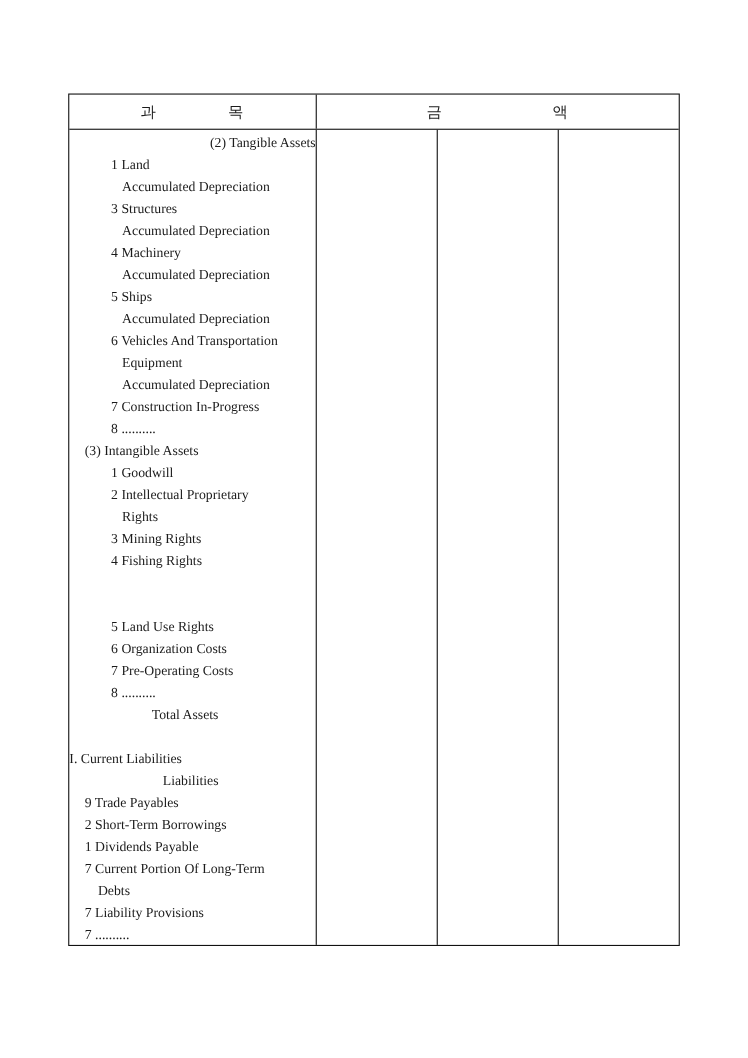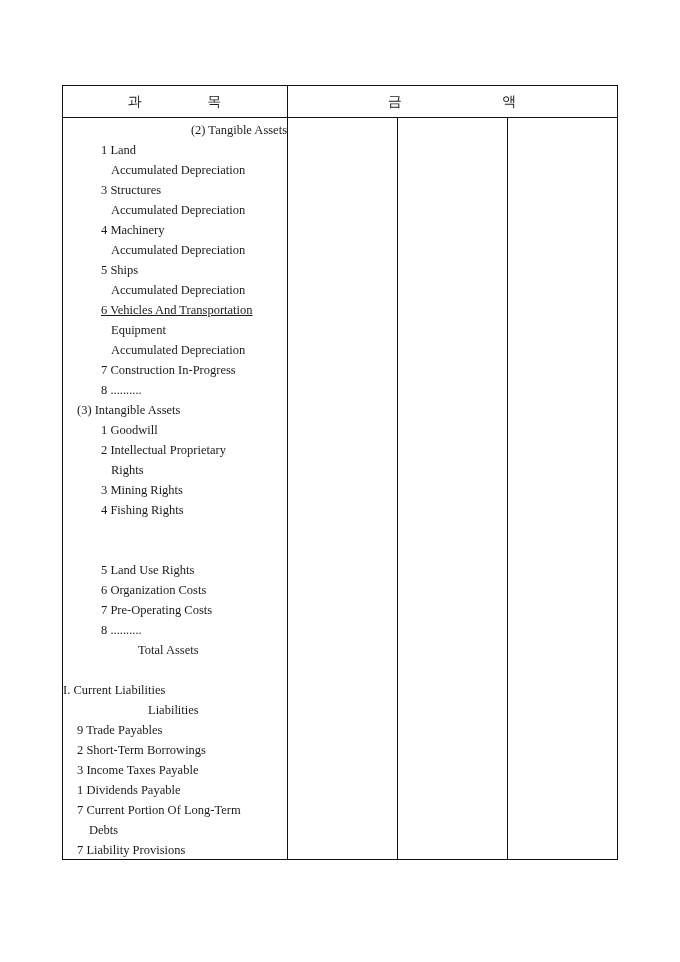--- a/index.html
+++ b/index.html
@@ -90,42 +90,41 @@
       <div class="item-col" id="item-rows">
           <div class="row" style="padding-left: 14px; text-align: right;">(2) Tangible Assets</div>
           <div class="row" style="padding-left: 38px;">1 Land</div>
           <div class="row" style="padding-left: 48px;">Accumulated Depreciation</div>
           <div class="row" style="padding-left: 38px;">3 Structures</div>
           <div class="row" style="padding-left: 48px;">Accumulated Depreciation</div>
           <div class="row" style="padding-left: 38px;">4 Machinery</div>
           <div class="row" style="padding-left: 48px;">Accumulated Depreciation</div>
           <div class="row" style="padding-left: 38px;">5 Ships</div>
           <div class="row" style="padding-left: 48px;">Accumulated Depreciation</div>
-          <div class="row" style="padding-left: 38px; text-decoration: underline;">6 Vehicles And Transportation</div>
+          <div class="row" style="padding-left: 38px;">6 Vehicles And Transportation</div>
           <div class="row" style="padding-left: 48px;">Equipment</div>
           <div class="row" style="padding-left: 48px;">Accumulated Depreciation</div>
           <div class="row" style="padding-left: 38px;">7 Construction In-Progress</div>
           <div class="row" style="padding-left: 38px;">8 ..........</div>
           <div class="row" style="padding-left: 14px;">(3) Intangible Assets</div>
           <div class="row" style="padding-left: 38px;">1 Goodwill</div>
           <div class="row" style="padding-left: 38px;">2 Intellectual Proprietary</div>
           <div class="row" style="padding-left: 48px;">Rights</div>
           <div class="row" style="padding-left: 38px;">3 Mining Rights</div>
           <div class="row" style="padding-left: 38px;">4 Fishing Rights</div>
           <div class="row" style="padding-left: 38px; margin-top: 40px;">5 Land Use Rights</div>
           <div class="row" style="padding-left: 38px;">6 Organization Costs</div>
           <div class="row" style="padding-left: 38px;">7 Pre-Operating Costs</div>
           <div class="row" style="padding-left: 38px;">8 ..........</div>
           <div class="row" style="padding-left: 75px;">Total Assets</div>
           <div class="row" style="padding-left: 0px;"></div>
           <div class="row" style="padding-left: 0px;">I. Current Liabilities</div>
           <div class="row" style="padding-left: 85px;">Liabilities</div>
           <div class="row" style="padding-left: 14px;">9 Trade Payables</div>
           <div class="row" style="padding-left: 14px;">2 Short-Term Borrowings</div>
-          <div class="row" style="padding-left: 14px;">3 Income Taxes Payable</div>
           <div class="row" style="padding-left: 14px;">1 Dividends Payable</div>
           <div class="row" style="padding-left: 14px;">7 Current Portion Of Long-Term</div>
           <div class="row" style="padding-left: 26px;">Debts</div>
           <div class="row" style="padding-left: 14px;">7 Liability Provisions</div>
           <div class="row" style="padding-left: 14px;">7 ..........</div>
         </div>
       <div class="acell"></div>
       <div class="acell"></div>
       <div class="acell"></div>
     </div>

